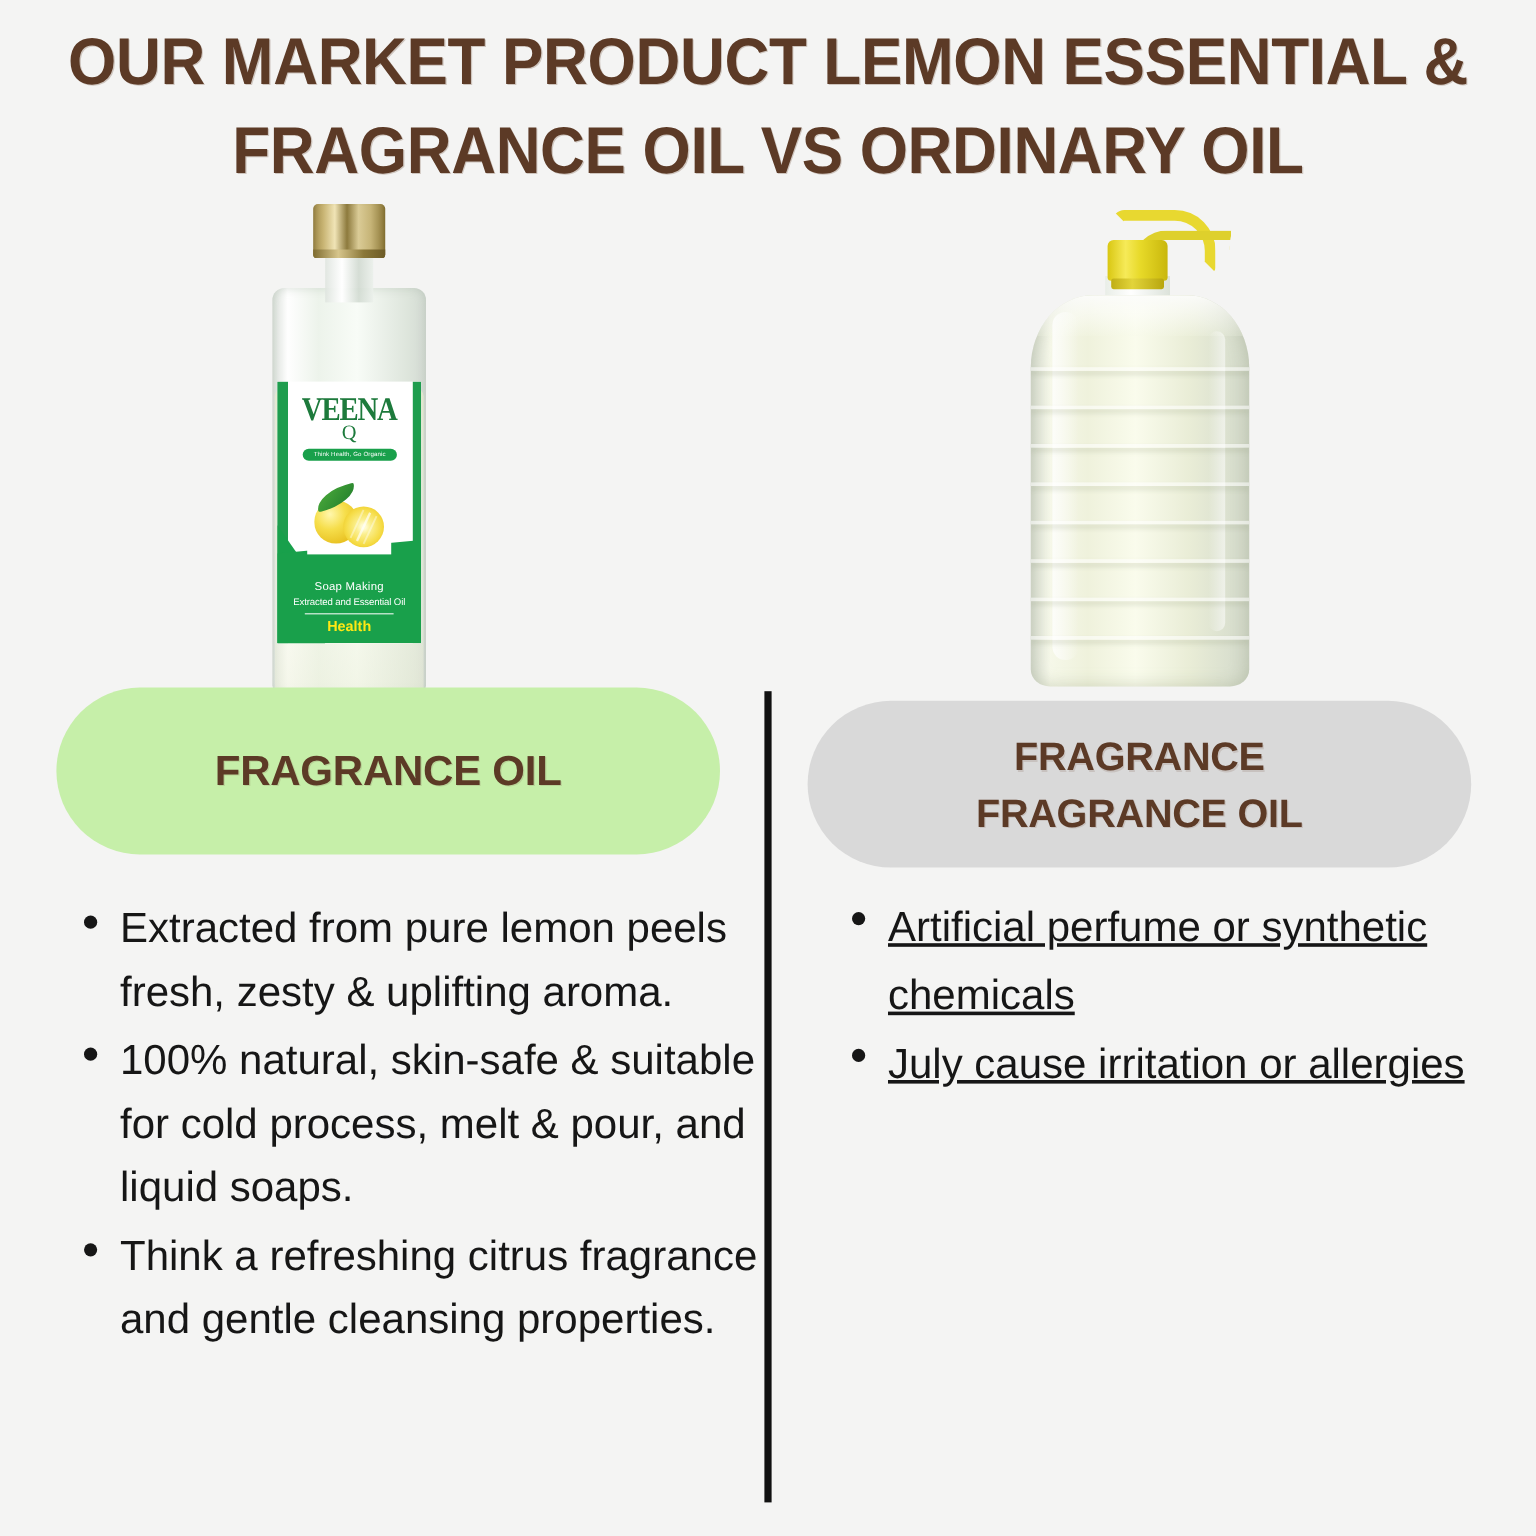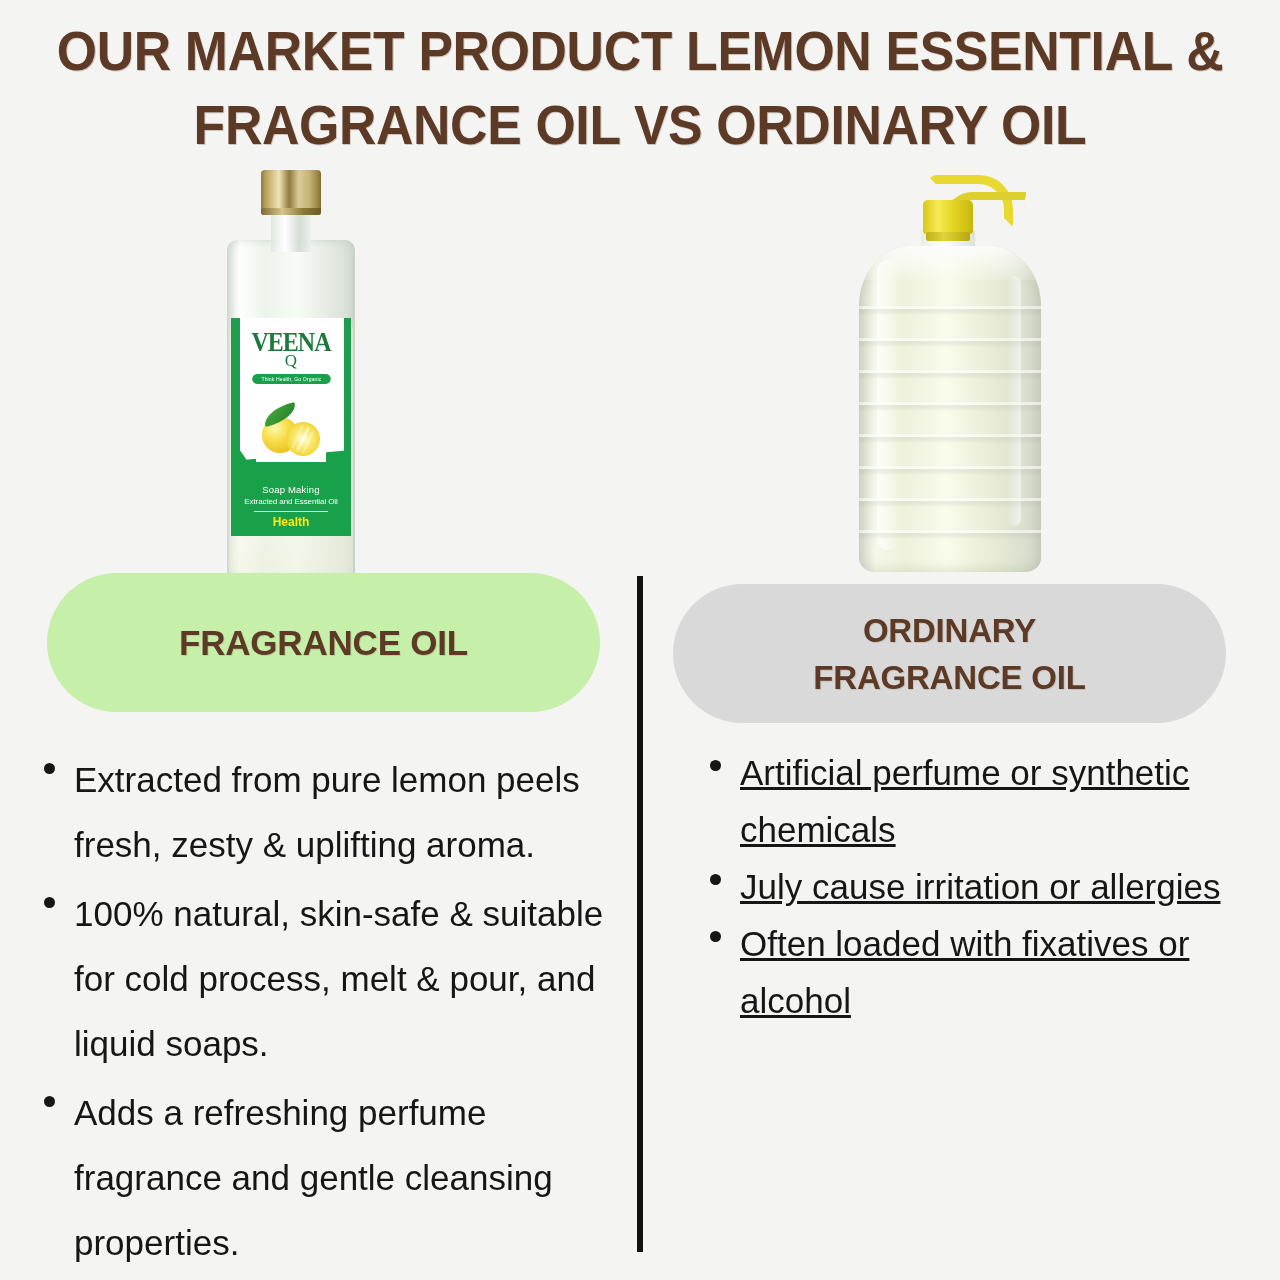--- a/index.html
+++ b/index.html
@@ -350,24 +350,24 @@
     position: absolute;
     left: 16px;
     top: 0.47em;
     width: 11px; height: 11px;
     border-radius: 50%;
     background: #161616;
   }
   .col-list .txt { display: block; }
 
   .list-left {
-    left: 28px; top: 747px;
+    left: 54px; top: 747px;
     width: 592px;
     font-size: 35px;
-    line-height: 65px;
+    line-height: 53px;
   }
   .list-right {
     left: 694px; top: 744px;
     width: 540px;
     font-size: 35px;
     line-height: 57px;
   }
   .list-right li { margin-bottom: 0px; text-decoration: underline; }
 </style>
 </head>
@@ -441,52 +441,48 @@
   <div class="divider"></div>
 
   <div class="pill pill-left">
     <div>
       <div>FRAGRANCE OIL</div>
     </div>
   </div>
 
   <div class="pill pill-right">
     <div>
-      <div>ORDINARY</div>
+      <div>FRAGRANCE</div>
       <div>FRAGRANCE OIL</div>
     </div>
   </div>
 
   <div class="col-list list-left">
     <ul>
       <li>
         <span class="dot"></span>
         <span class="txt">Extracted from pure lemon peels fresh, zesty &amp; uplifting aroma.</span>
       </li>
       <li>
         <span class="dot"></span>
         <span class="txt">100% natural, skin-safe &amp; suitable for cold process, melt &amp; pour, and liquid soaps.</span>
       </li>
       <li>
         <span class="dot"></span>
-        <span class="txt">Adds a refreshing perfume fragrance and gentle cleansing properties.</span>
+        <span class="txt">Think a refreshing citrus fragrance and gentle cleansing properties.</span>
       </li>
     </ul>
   </div>
 
   <div class="col-list list-right">
     <ul>
       <li>
         <span class="dot"></span>
         <span class="txt">Artificial perfume or synthetic chemicals</span>
       </li>
       <li>
         <span class="dot"></span>
         <span class="txt">July cause irritation or allergies</span>
       </li>
-      <li>
-        <span class="dot"></span>
-        <span class="txt">Often loaded with fixatives or alcohol</span>
-      </li>
     </ul>
   </div>
 
 </div>
 
 </body></html>

